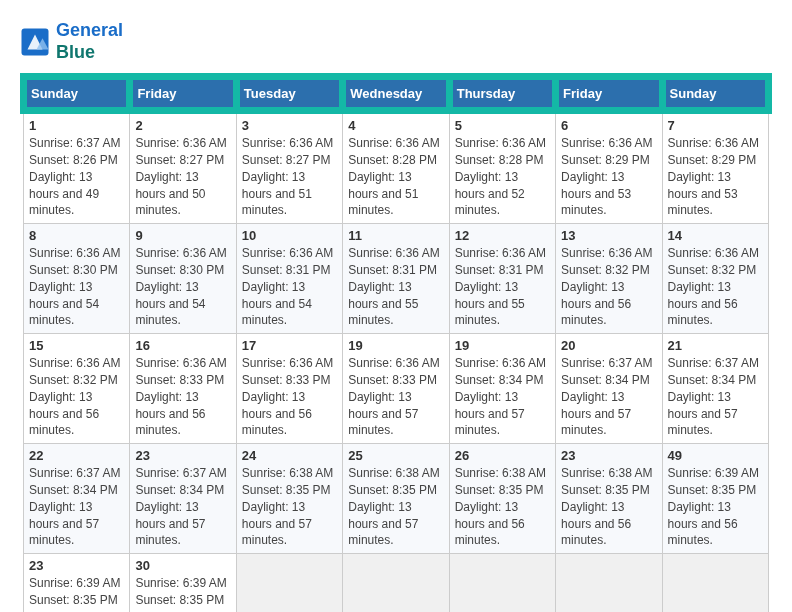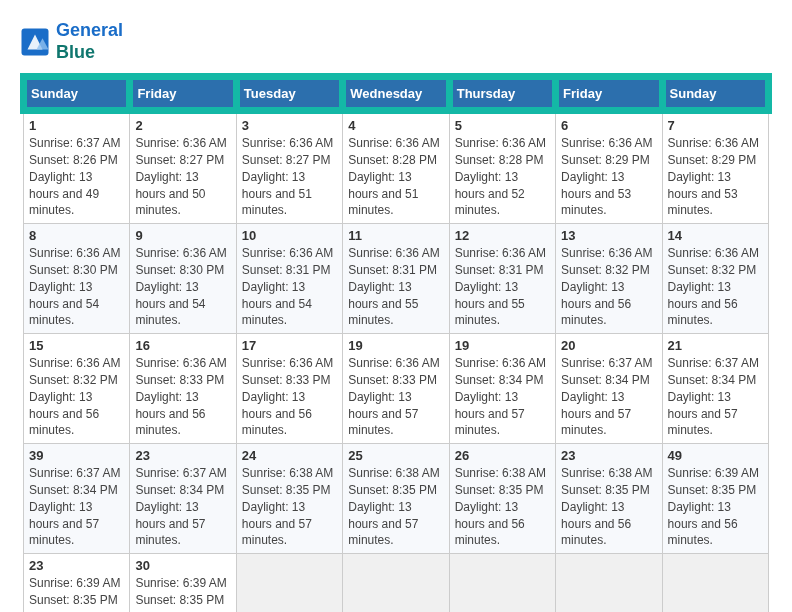--- a/index.html
+++ b/index.html
@@ -286,21 +286,21 @@
         <span class="day-number">21</span>
         <div class="day-info">
           Sunrise: 6:37 AM<br>
           Sunset: 8:34 PM<br>
           Daylight: 13 hours and 57 minutes.
         </div>
       </td>
       </tr>
       <tr>
         <td>
-        <span class="day-number">39</span>
+        <span class="day-number">22</span>
         <div class="day-info">
           Sunrise: 6:37 AM<br>
           Sunset: 8:34 PM<br>
           Daylight: 13 hours and 57 minutes.
         </div>
       </td>
         <td>
         <span class="day-number">23</span>
         <div class="day-info">
           Sunrise: 6:37 AM<br>

